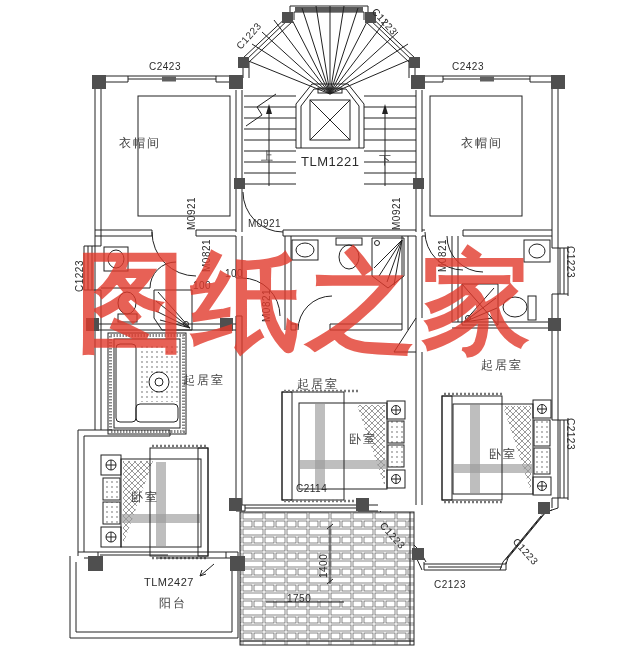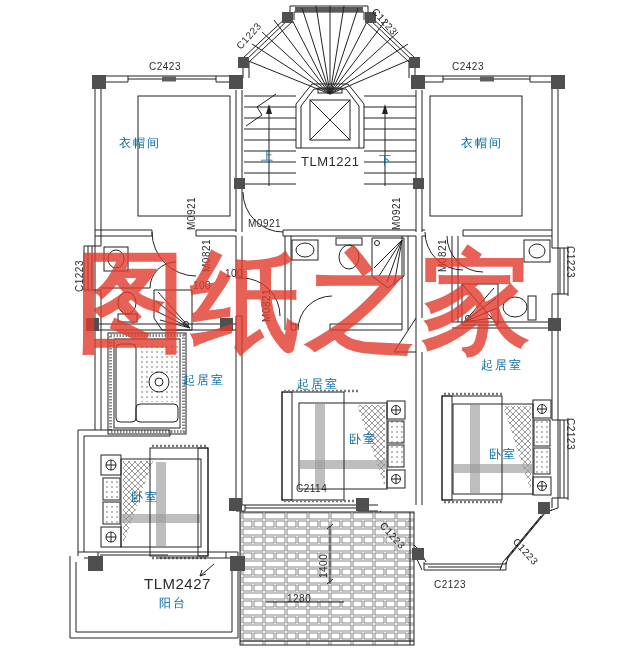--- a/index.html
+++ b/index.html
@@ -1,21 +1,21 @@
 <!DOCTYPE html>
 <html><head>
 <meta charset="utf-8">
 <style>
   html,body{margin:0;padding:0;background:#fff}
   .plan{position:relative;width:640px;height:648px;background:#fff;overflow:hidden;
         font-family:"Liberation Sans",sans-serif}
   .plan svg{position:absolute;left:0;top:0}
   .lbl{position:absolute;font:10px/1.1 "Liberation Sans",sans-serif;color:#2b2b2b;
        white-space:nowrap;transform-origin:0 0;letter-spacing:.5px;z-index:3}
-  .room{position:absolute;font:12px/1.1 "Liberation Sans",sans-serif;color:#0369a1;
+  .room{position:absolute;font:12px/1.1 "Liberation Sans",sans-serif;color:#404040;
         letter-spacing:2px;white-space:nowrap;transform-origin:0 0;z-index:3}
   .wm{position:absolute;left:76px;top:256px;font-family:Liberation Mono, monospace;
       font-weight:700;font-size:110px;line-height:1;color:#e23a2c;opacity:.8;
       letter-spacing:5px;white-space:nowrap;z-index:5}
 </style>
 </head>
 <body>
 
 <div class="plan">
 
@@ -281,20 +281,20 @@
 <span class="room" style="left:297px;top:378px">起居室</span>
 <span class="room" style="left:481px;top:359px">起居室</span>
 <span class="room" style="left:131px;top:491px">卧室</span>
 <span class="room" style="left:349px;top:433px">卧室</span>
 <span class="room" style="left:489px;top:448px">卧室</span>
 <span class="lbl" style="left:296px;top:483px">C2114</span>
 <span class="lbl" style="left:576px;top:418px;transform:rotate(90deg)">C2123</span>
 <span class="lbl" style="left:386px;top:520px;transform:rotate(48deg)">C1223</span>
 <span class="lbl" style="left:519px;top:536px;transform:rotate(48deg)">C1223</span>
 <span class="lbl" style="left:434px;top:579px">C2123</span>
-<span class="lbl" style="left:144px;top:576px;font-size:15px">TLM2427</span>
+<span class="lbl" style="left:144px;top:576px;font-size:11px">TLM2427</span>
 <span class="room" style="left:159px;top:597px">阳台</span>
 <span class="lbl" style="left:318px;top:578px;transform:rotate(-90deg)">1400</span>
-<span class="lbl" style="left:287px;top:593px">1280</span>
+<span class="lbl" style="left:287px;top:593px">1750</span>
 
 <div class="wm">图纸之家</div>
 
 </div>
 
 </body></html>

